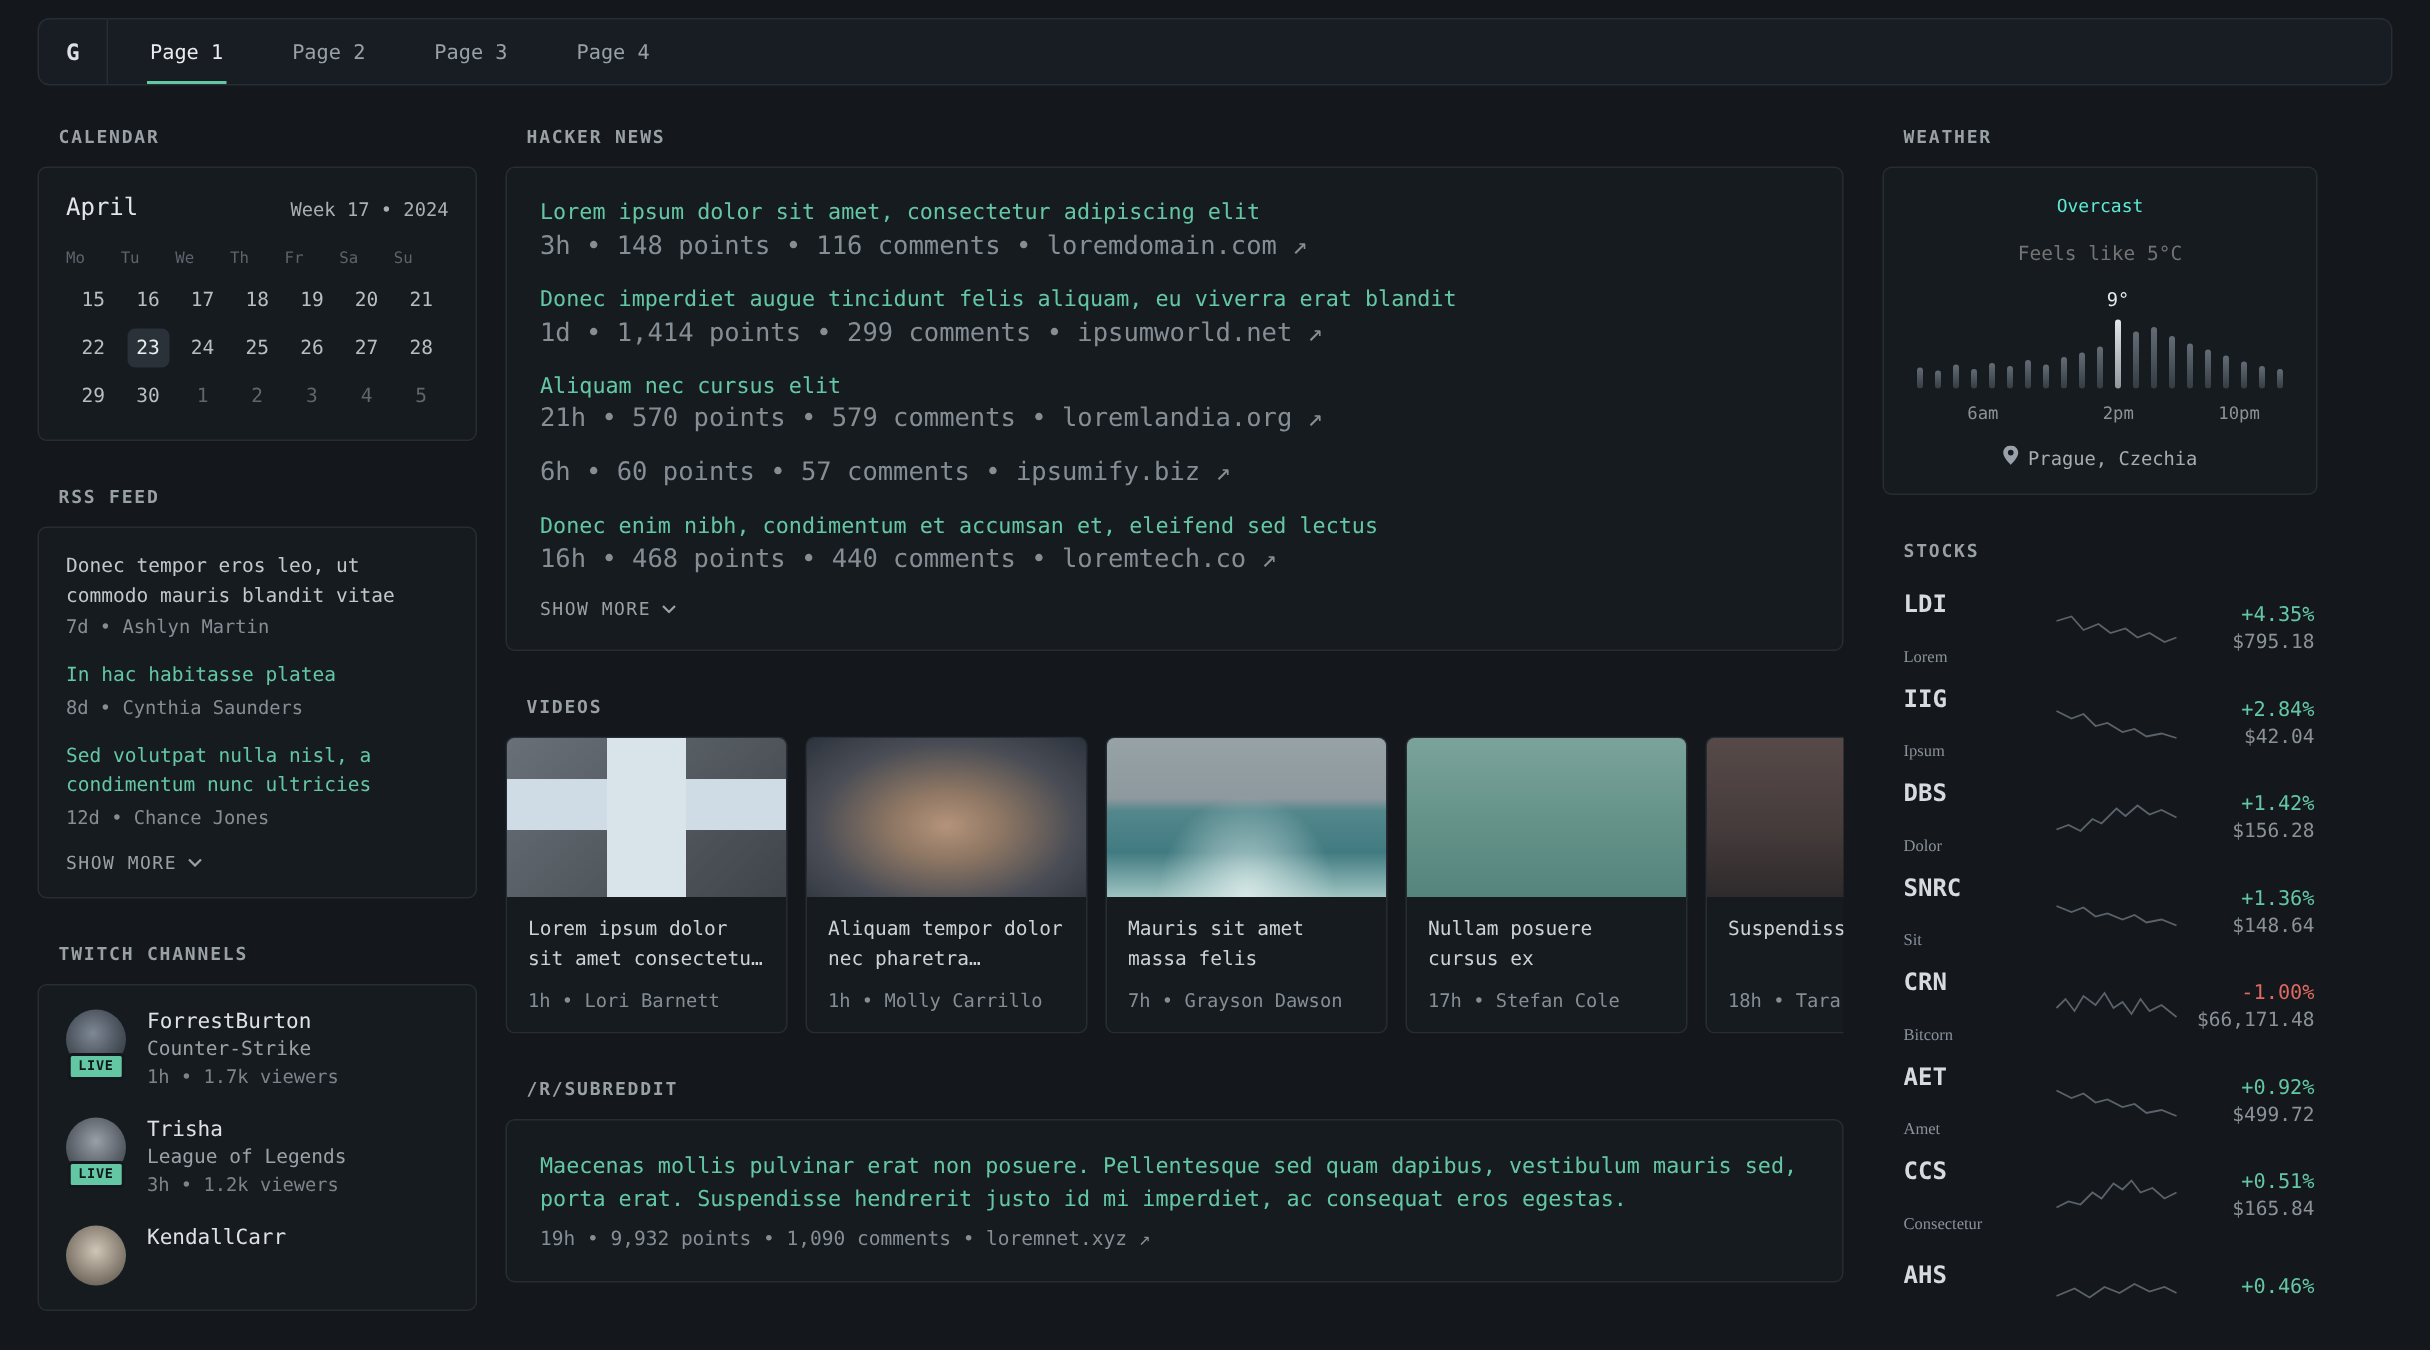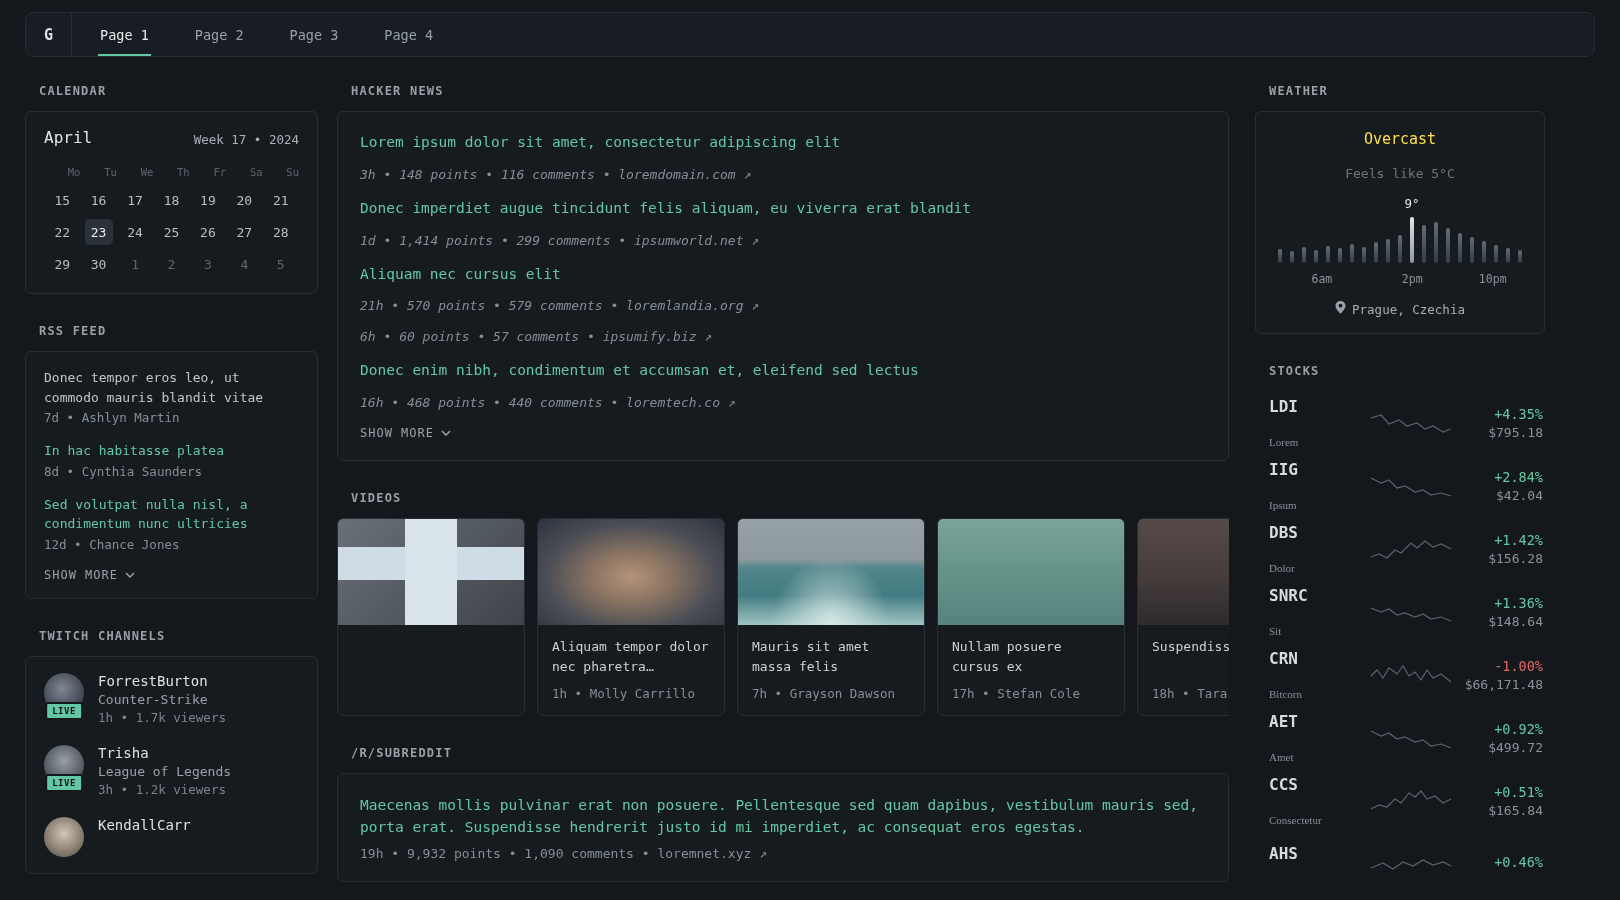--- a/index.html
+++ b/index.html
@@ -30,21 +30,21 @@
 
   .accent { color:#64c7a3; }
   .meta { color:#868e95; font-size:12.5px; }
 
   
   .cal-card { padding:16px 18px 14px; }
   .cal-head { display:flex; justify-content:space-between; align-items:flex-end; }
   .cal-month { font-size:16px; color:#e3e6e8; }
   .cal-weekyear { font-size:12.5px; color:#a9b0b5; }
   .cal-grid { display:grid; grid-template-columns:repeat(7,1fr); margin-top:14px; row-gap:2px; }
-  .cal-h { font-size:10.5px; color:#5d646b; text-align:right; height:22px; line-height:22px; }
+  .cal-h { font-size:10.5px; color:#5d646b; text-align:left; height:22px; line-height:22px; }
   .cal-cell { text-align:center; height:30px; display:flex; align-items:center; justify-content:center; }
   .cal-day { display:inline-flex; min-width:28px; height:26px; align-items:center; justify-content:center;
     font-size:13px; color:#b9bec3; border-radius:5px; }
   .cal-day.selected { background:#2a3139; color:#eceef0; }
   .cal-day.muted { color:#5f666c; }
 
   
   .rss-card { padding:16px 18px; }
   .rss-item + .rss-item { margin-top:16px; }
   .rss-headline { font-size:13px; line-height:1.5; cursor:pointer; }
@@ -66,21 +66,21 @@
     background:#64c7a3; color:#10151a; font-size:9px; font-weight:bold; letter-spacing:.5px;
     padding:2px 5px; border-radius:3px; border:2px solid #14181c; }
   .tw-name { font-size:14px; color:#dfe2e4; }
   .tw-cat { font-size:13px; color:#9aa1a7; margin-top:3px; }
   .tw-meta { font-size:12.5px; color:#7c848b; margin-top:3px; }
 
   
   .hn-card { padding:20px 22px; }
   .hn-item + .hn-item { margin-top:16px; }
   .hn-title { font-size:14.5px; line-height:1.5; cursor:pointer; }
-  .hn-item .meta { margin-top:13px; font-size:13px;font-style:italic; }
+  .hn-item .meta { margin-top:0; font-size:17px; }
 
   
   .video-row { display:flex; gap:12px; overflow:hidden; }
   .video-card { width:188px; flex:none; background:#161b20; border:1px solid #262d34;
     border-radius:6px; overflow:hidden; cursor:pointer; }
   .thumb { width:100%; height:106px; }
   .th1{background:
     linear-gradient(to right, rgba(0,0,0,0) 36%, #d9e3ea 36%, #d9e3ea 64%, rgba(0,0,0,0) 64%),
     linear-gradient(to bottom, rgba(0,0,0,0) 26%, #cfdce6 26%, #cfdce6 58%, rgba(0,0,0,0) 58%),
     linear-gradient(135deg,#6a7077,#3f444b);}
@@ -94,21 +94,21 @@
   .video-title { font-size:13px; line-height:1.5; color:#cdd2d6; min-height:39px; }
   .video-meta { margin-top:10px; font-size:12.5px; color:#868e95; }
 
   
   .sub-card { padding:20px 22px; }
   .sub-title { font-size:14.5px; line-height:1.55; cursor:pointer; }
   .sub-card .meta { margin-top:7px; font-size:13px; }
 
   
   .weather-card { padding:18px 18px 16px; text-align:center; }
-  .w-cond { font-size:15px; color:#fde047; }
+  .w-cond { font-size:12px; color:#5eead4; }
   .w-feels { font-size:13px; color:#737373; margin-top:18px; }
   .w-chartwrap { width:244px; margin:34px auto 0; }
   .w-bars { display:flex; align-items:flex-end; gap:8px; height:48px; }
   .bar { width:4px; border-radius:2px;
     background:linear-gradient(to bottom,#636c75,#353c43); }
   .bar.hl { background:linear-gradient(to bottom,#e3e7ea,#8f979e); position:relative; }
   .bar-label { position:absolute; top:-21px; left:50%; transform:translateX(-50%);
     font-size:12.5px; color:#e6e9ea; }
   .w-times { position:relative; height:16px; margin-top:9px; }
   .w-times span { position:absolute; transform:translateX(-50%); font-size:11.5px; color:#8a9298; }
@@ -329,20 +329,24 @@
               </span>
           </div>
         </div>
       </section>
 
       <section class="section">
         <h2 class="widget-title">VIDEOS</h2>
         <div class="video-row">
           <div class="video-card">
             <div class="thumb th1"></div>
+            <div class="video-body">
+              <div class="video-title">Lorem ipsum dolor sit amet consectetu…</div>
+              <div class="video-meta">1h • Lori Barnett</div>
+            </div>
           </div>
           <div class="video-card">
             <div class="thumb th2"></div>
             <div class="video-body">
               <div class="video-title">Aliquam tempor dolor nec pharetra…</div>
               <div class="video-meta">1h • Molly Carrillo</div>
             </div>
           </div>
           <div class="video-card">
             <div class="thumb th3"></div>

